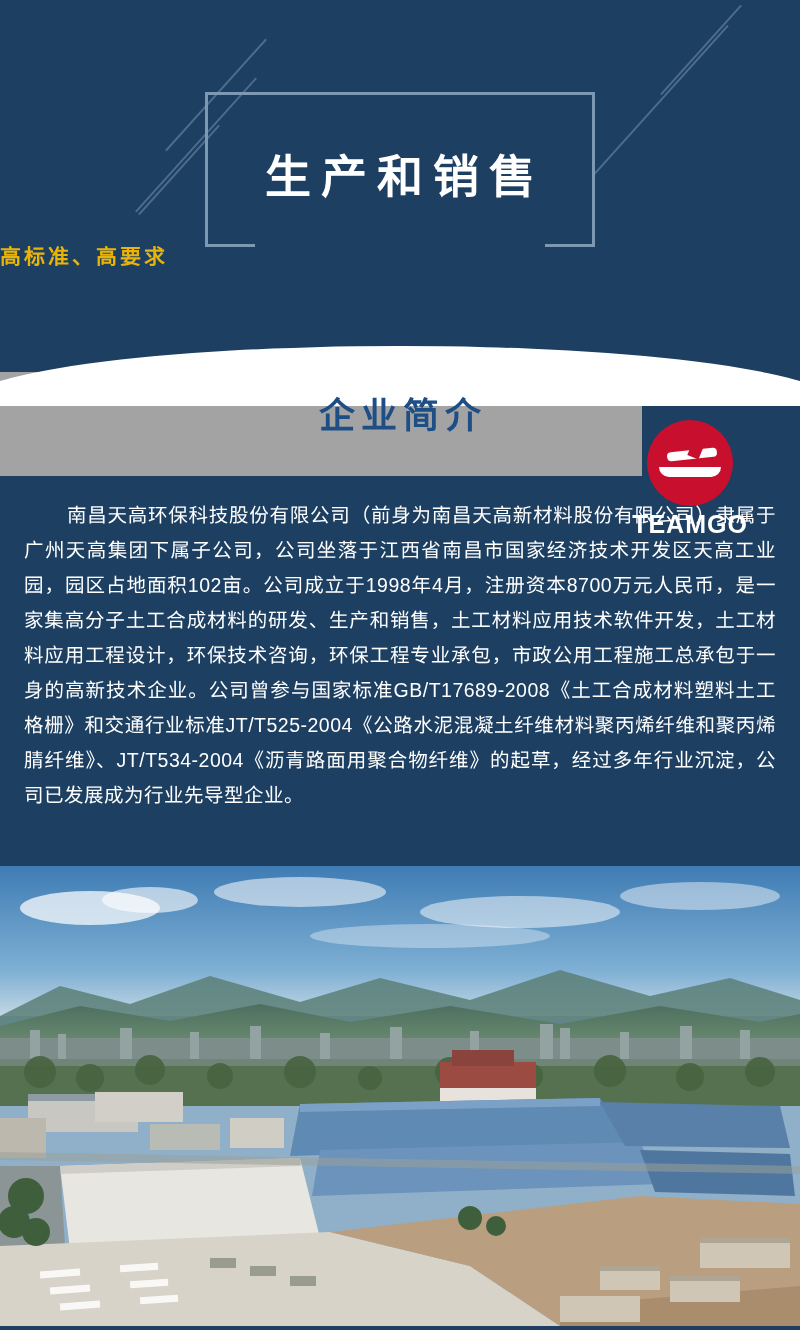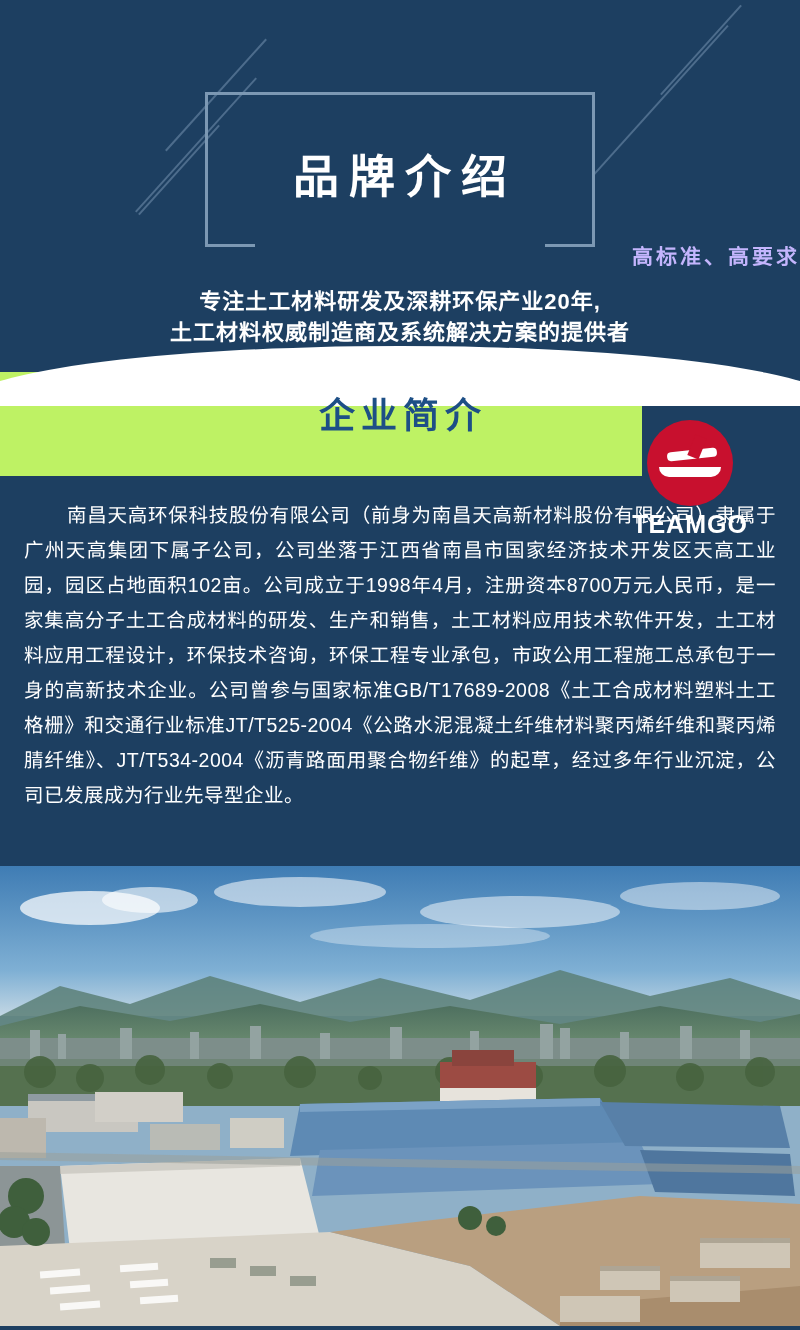--- a/index.html
+++ b/index.html
@@ -57,22 +57,22 @@
     font-size: 46px;
     font-weight: bold;
     letter-spacing: 10px;
     text-indent: 10px;
   }
   .brand-sub {
     position: absolute;
     left: 0;
     top: 240px;
     width: 800px;
-    text-align: right;
-    color: #c4b5fd;
+    text-align: left;
+    color: #eab308;
     font-size: 21px;
     font-weight: bold;
     letter-spacing: 3px;
   }
   .brand-sub-mask {
     position: absolute;
     left: 255px;
     top: 232px;
     width: 290px;
     height: 40px;
@@ -89,21 +89,21 @@
     font-weight: bold;
     line-height: 31px;
     letter-spacing: 1px;
   }
 
   
   .white-band {
     position: relative;
     width: 642px;
     height: 104px;
-    background: #bef264;
+    background: #a3a3a3;
   }
   .white-band::before {
     content: "";
     position: absolute;
     top: -26px;
     left: -40px;
     width: 880px;
     height: 60px;
     background: #ffffff;
     border-radius: 50% 50% 0 0 / 100% 100% 0 0;
@@ -210,27 +210,23 @@
 <div class="page">
 
   <div class="hero">
     <div class="hero-diag d1"></div>
     <div class="hero-diag d2"></div>
     <div class="hero-diag d3"></div>
     <div class="hero-diag d4"></div>
     <div class="hero-diag d5"></div>
 
     <div class="brand-frame"></div>
-    <div class="brand-title">品牌介绍</div>
+    <div class="brand-title">生产和销售</div>
     <div class="brand-sub-mask"></div>
     <div class="brand-sub">高标准、高要求</div>
-    <div class="brand-lines">
-      <div>专注土工材料研发及深耕环保产业20年,</div>
-      <div>土工材料权威制造商及系统解决方案的提供者</div>
-    </div>
   </div>
 
   <div class="white-band">
     <div class="section-title">企业简介</div>
   </div>
 
   <div class="logo-wrap">
     <div class="logo-mark">
       <div class="bar1"></div>
       <div class="notch"></div>

